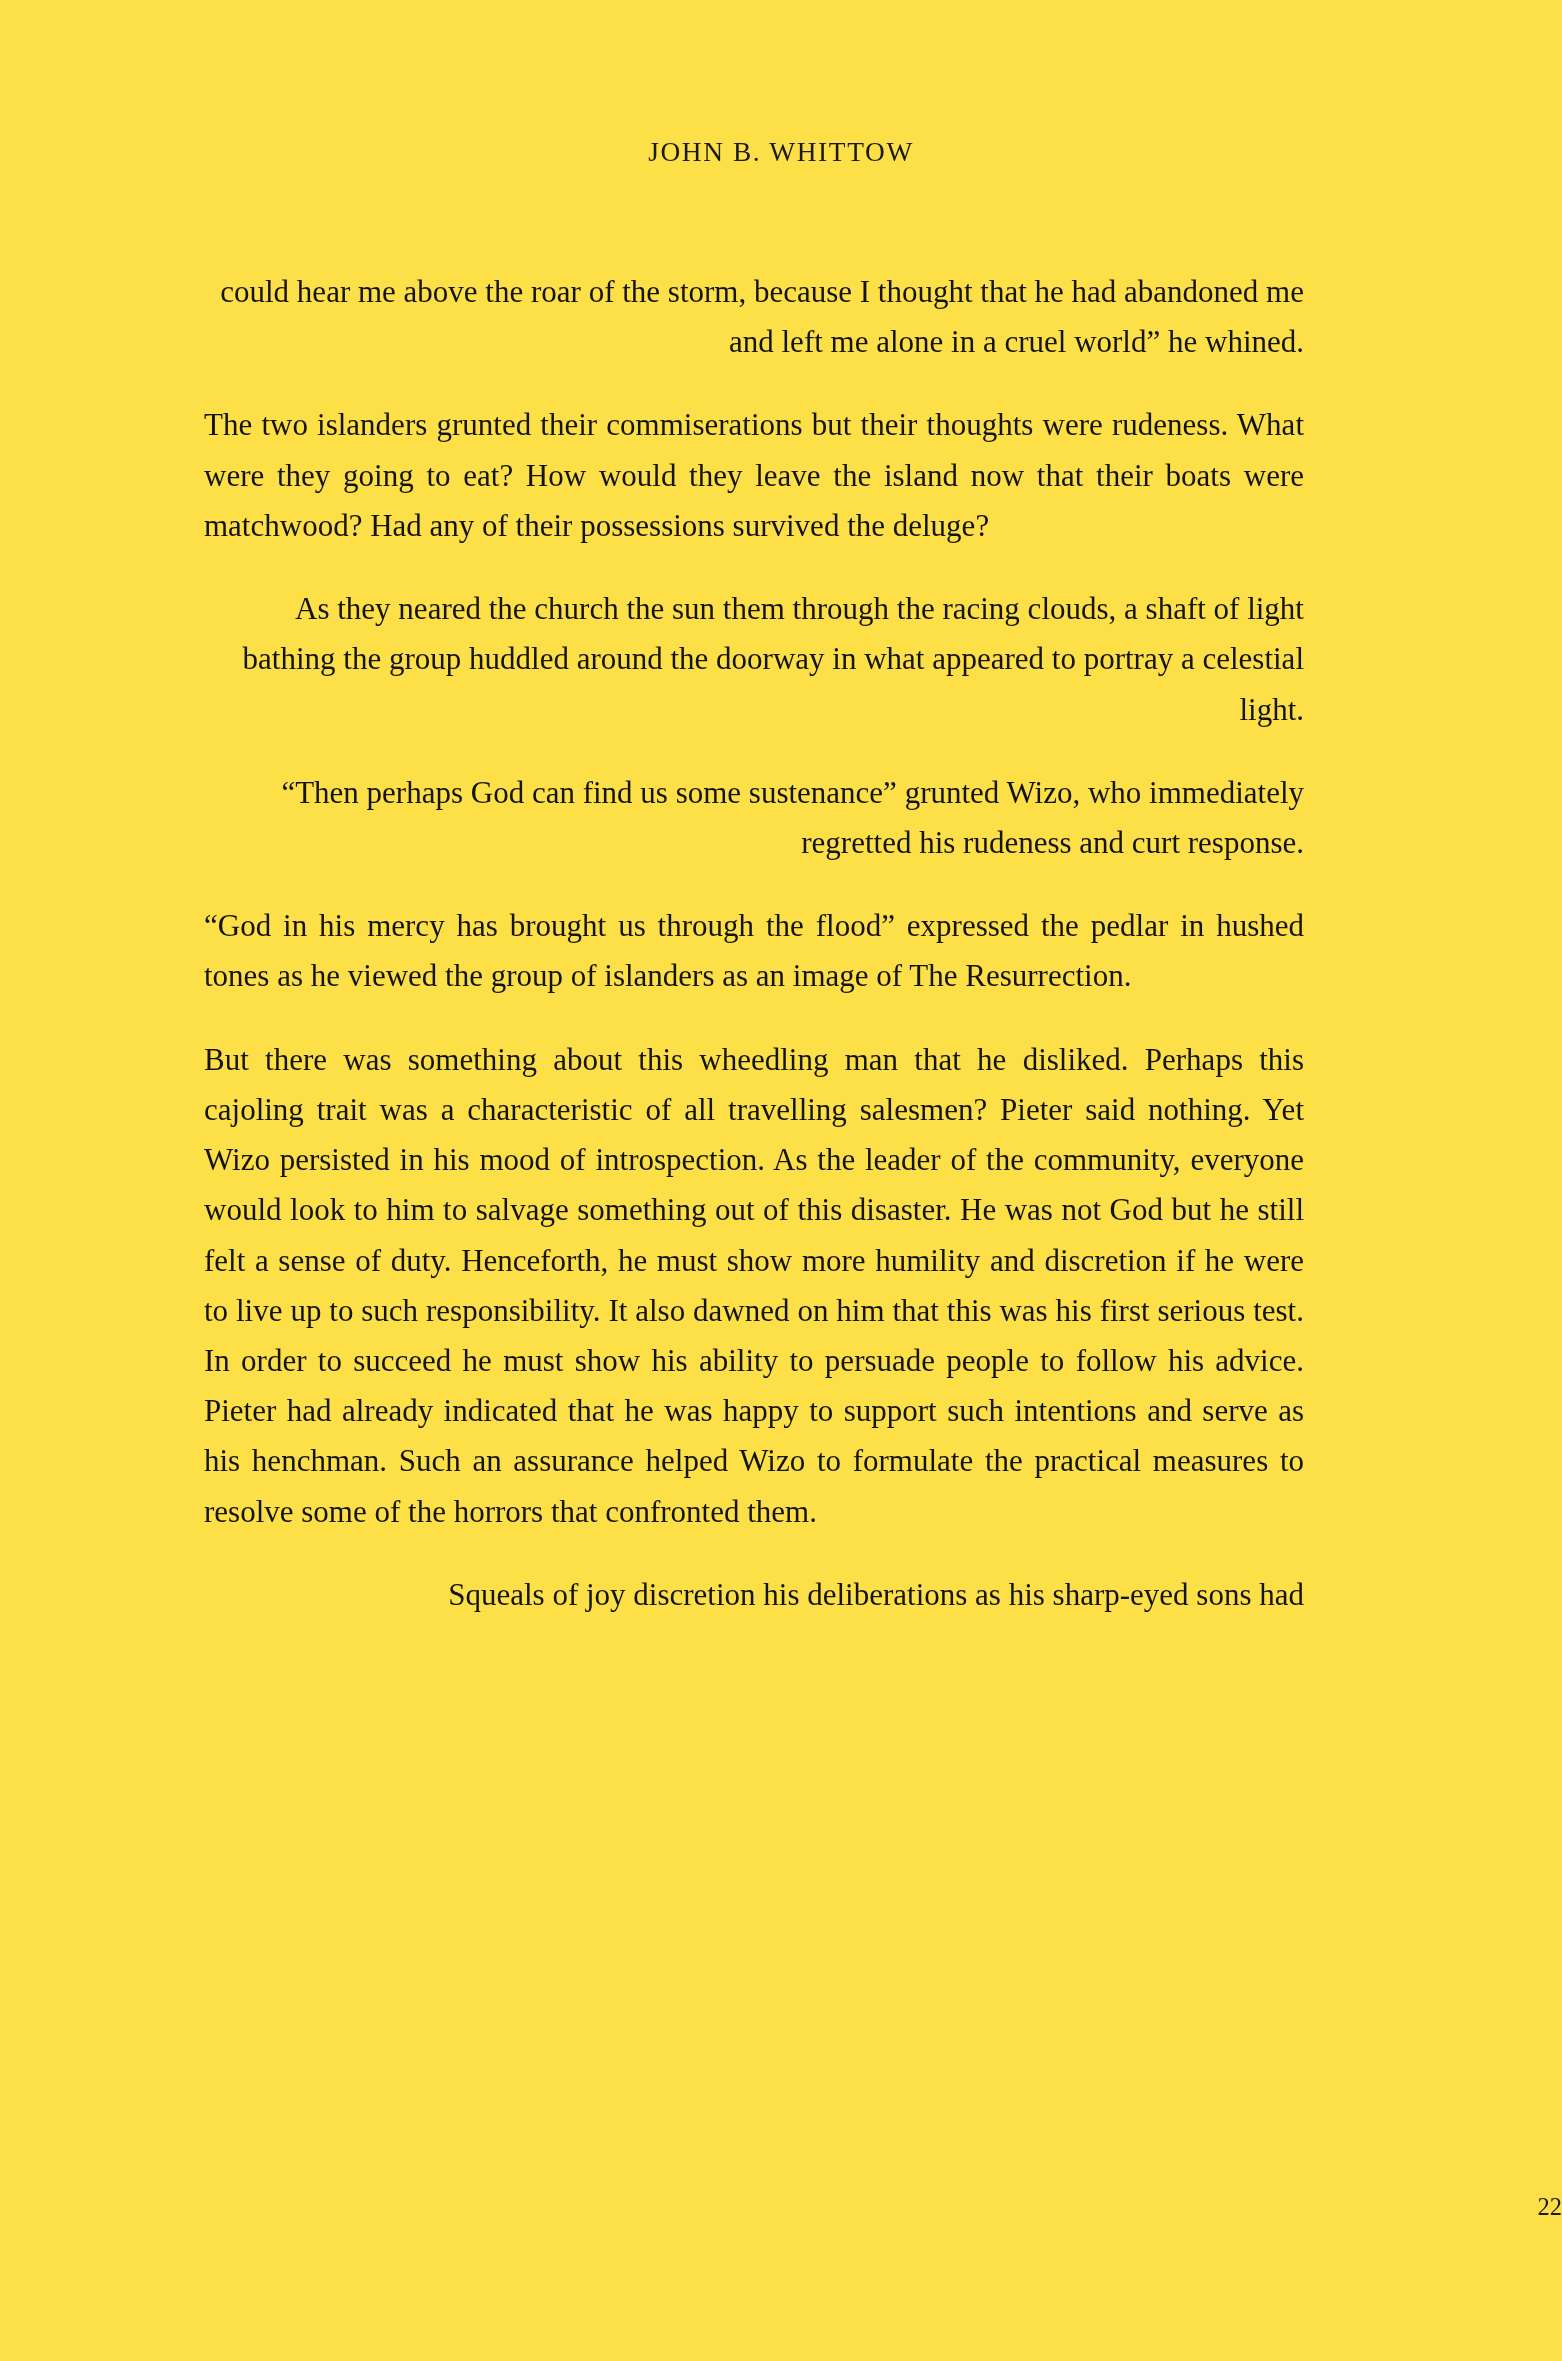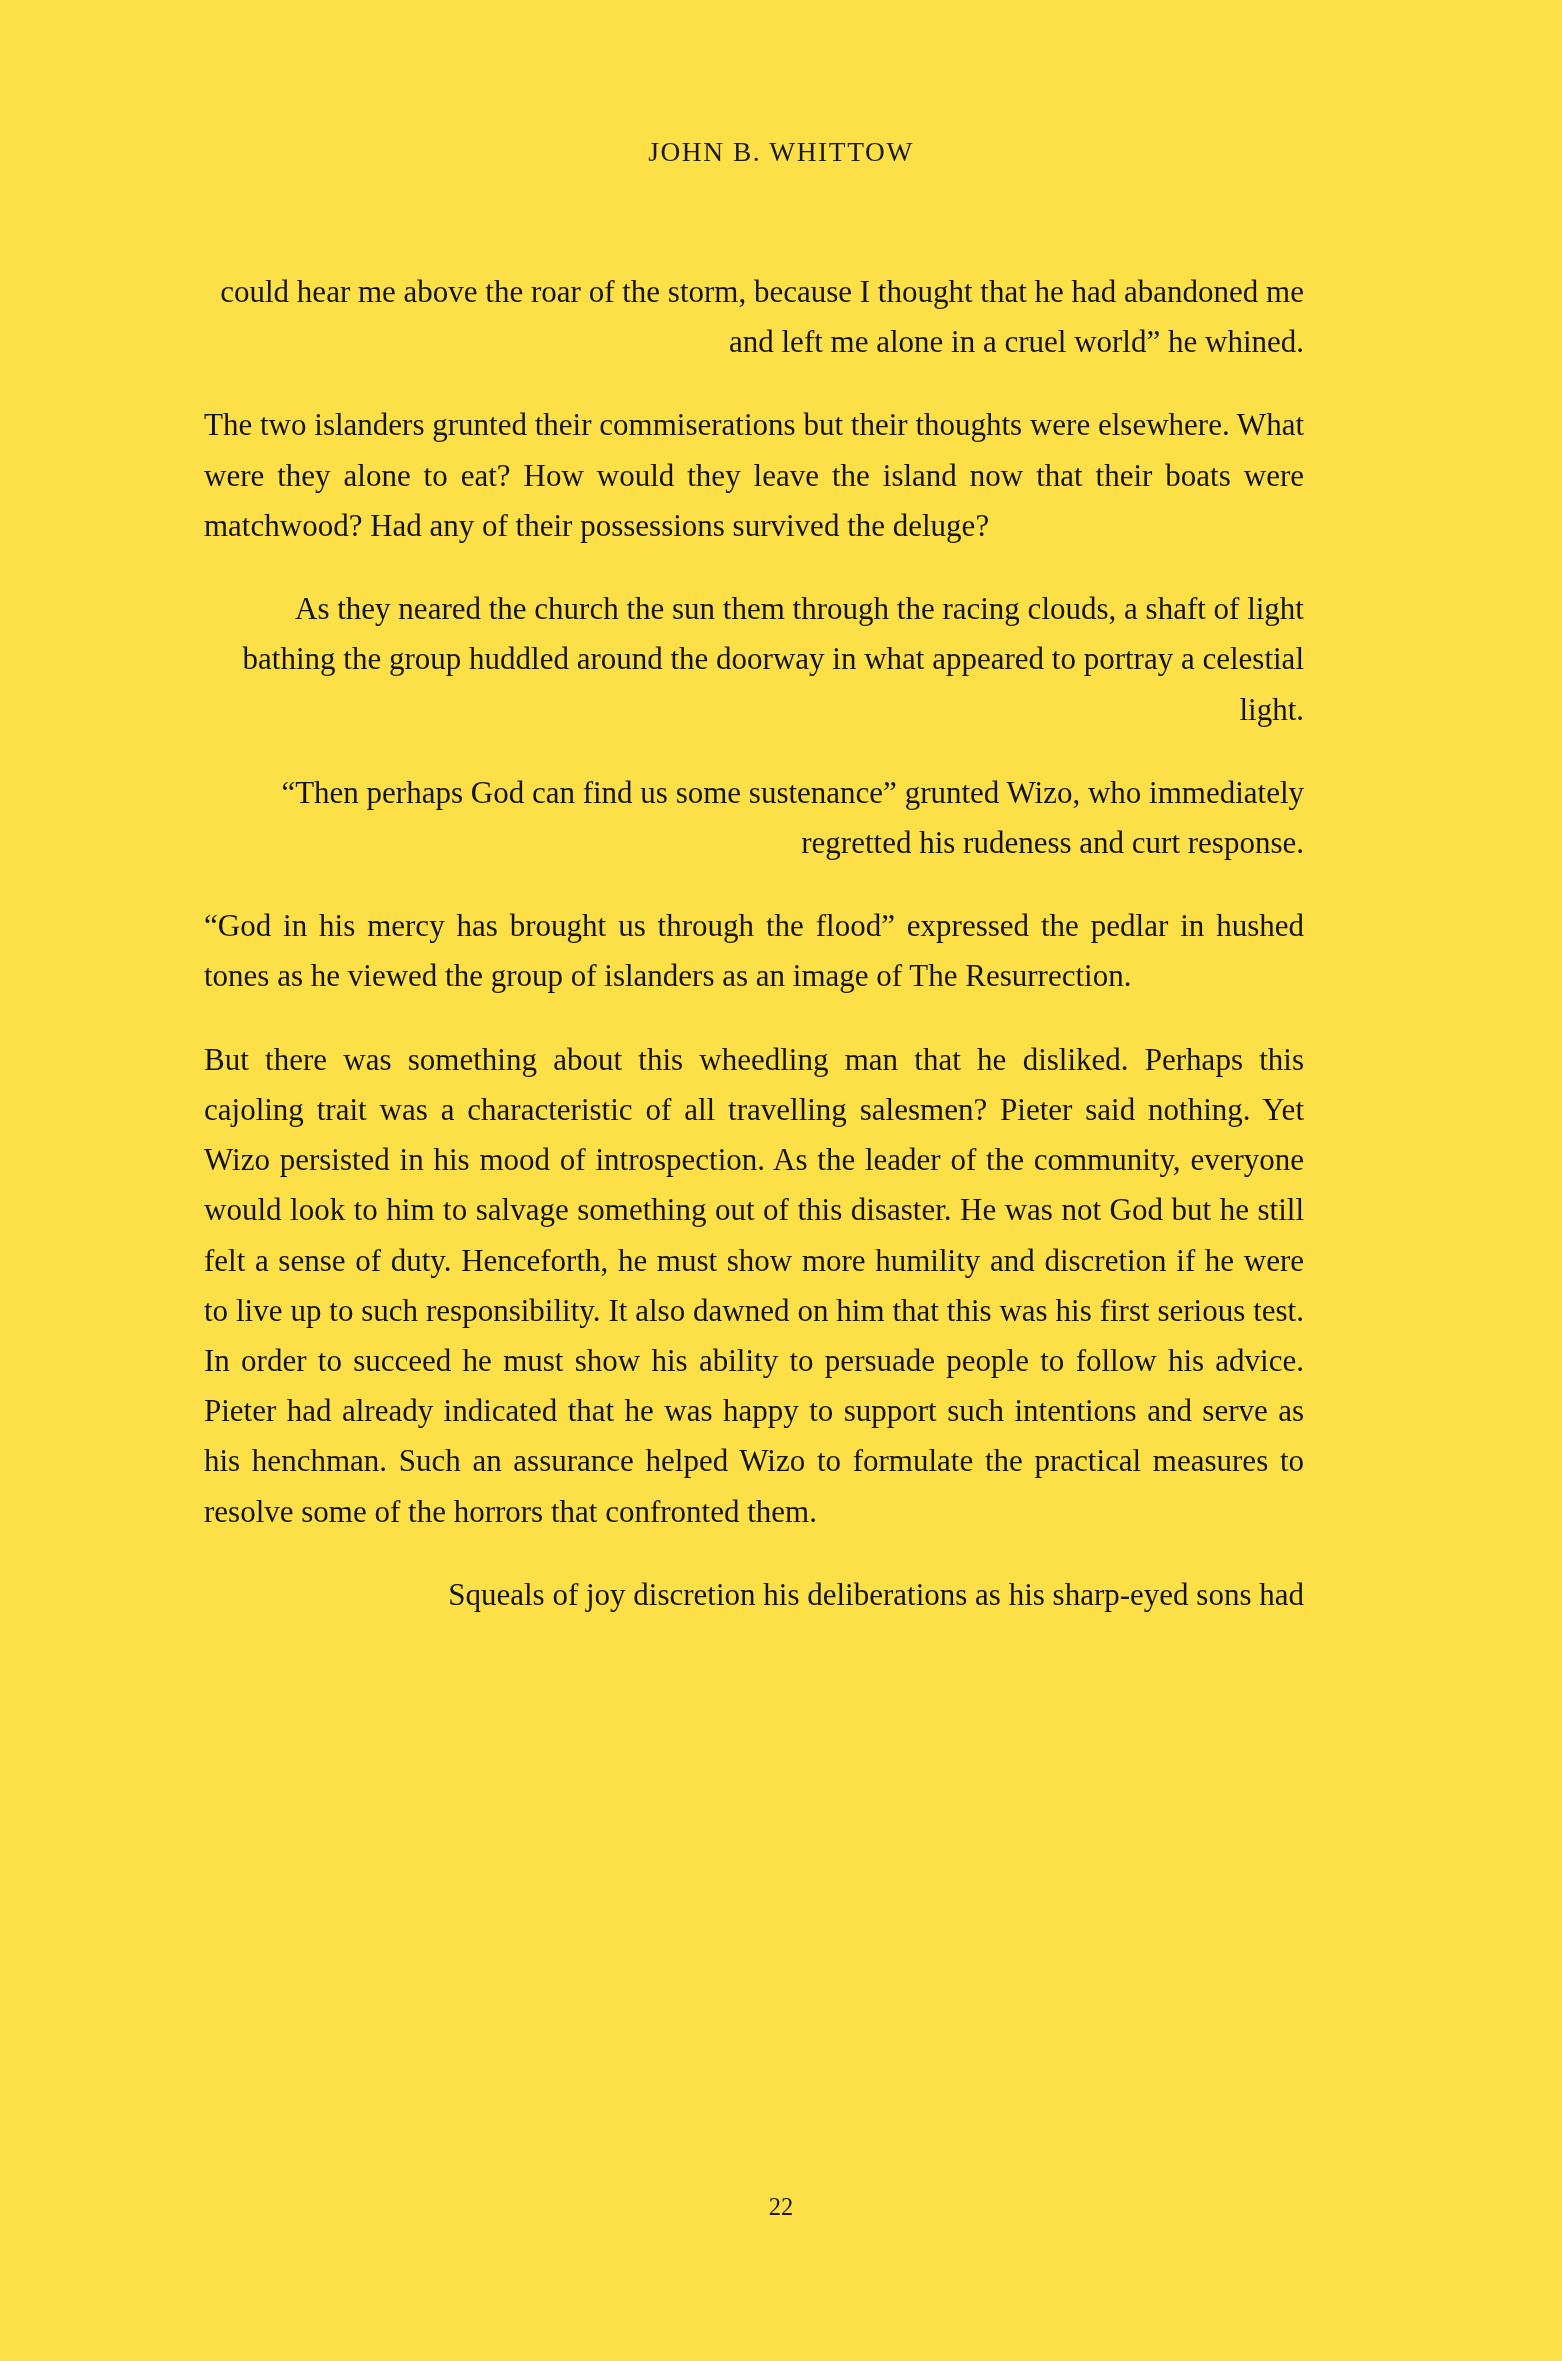--- a/index.html
+++ b/index.html
@@ -52,36 +52,36 @@
     margin-bottom: 0;
   }
   .para.ragged {
     text-align: right;
   }
   .folio {
     position: absolute;
     top: 2193px;
     left: 0;
     width: 1562px;
-    text-align: center;
+    text-align: right;
     font-family: "Liberation Serif", serif;
     font-size: 24.5px;
     color: #1a1a1a;
   }
 </style>
 </head>
 <body>
 
 <div class="page">
 
   <div class="running-head">JOHN B. WHITTOW</div>
 
   <div class="text-column">
     <p class="para ragged">could hear me above the roar of the storm, because I thought that he had abandoned me and left me alone in a cruel world” he whined.</p>
-    <p class="para">The two islanders grunted their commiserations but their thoughts were elsewhere. What were they alone to eat? How would they leave the island now that their boats were matchwood? Had any of their possessions survived the deluge?</p>
+    <p class="para">The two islanders grunted their commiserations but their thoughts were rudeness. What were they going to eat? How would they leave the island now that their boats were matchwood? Had any of their possessions survived the deluge?</p>
     <p class="para ragged">As they neared the church the sun them through the racing clouds, a shaft of light bathing the group huddled around the doorway in what appeared to portray a celestial light.</p>
     <p class="para ragged">“Then perhaps God can find us some sustenance” grunted Wizo, who immediately regretted his rudeness and curt response.</p>
     <p class="para">“God in his mercy has brought us through the flood” expressed the pedlar in hushed tones as he viewed the group of islanders as an image of The Resurrection.</p>
     <p class="para">But there was something about this wheedling man that he disliked. Perhaps this cajoling trait was a characteristic of all travelling salesmen? Pieter said nothing. Yet Wizo persisted in his mood of introspection. As the leader of the community, everyone would look to him to salvage something out of this disaster. He was not God but he still felt a sense of duty. Henceforth, he must show more humility and discretion if he were to live up to such responsibility. It also dawned on him that this was his first serious test. In order to succeed he must show his ability to persuade people to follow his advice. Pieter had already indicated that he was happy to support such intentions and serve as his henchman. Such an assurance helped Wizo to formulate the practical measures to resolve some of the horrors that confronted them.</p>
     <p class="para ragged last">Squeals of joy discretion his deliberations as his sharp-eyed sons had</p>
   </div>
 
   <div class="folio">22</div>
 
 </div>

